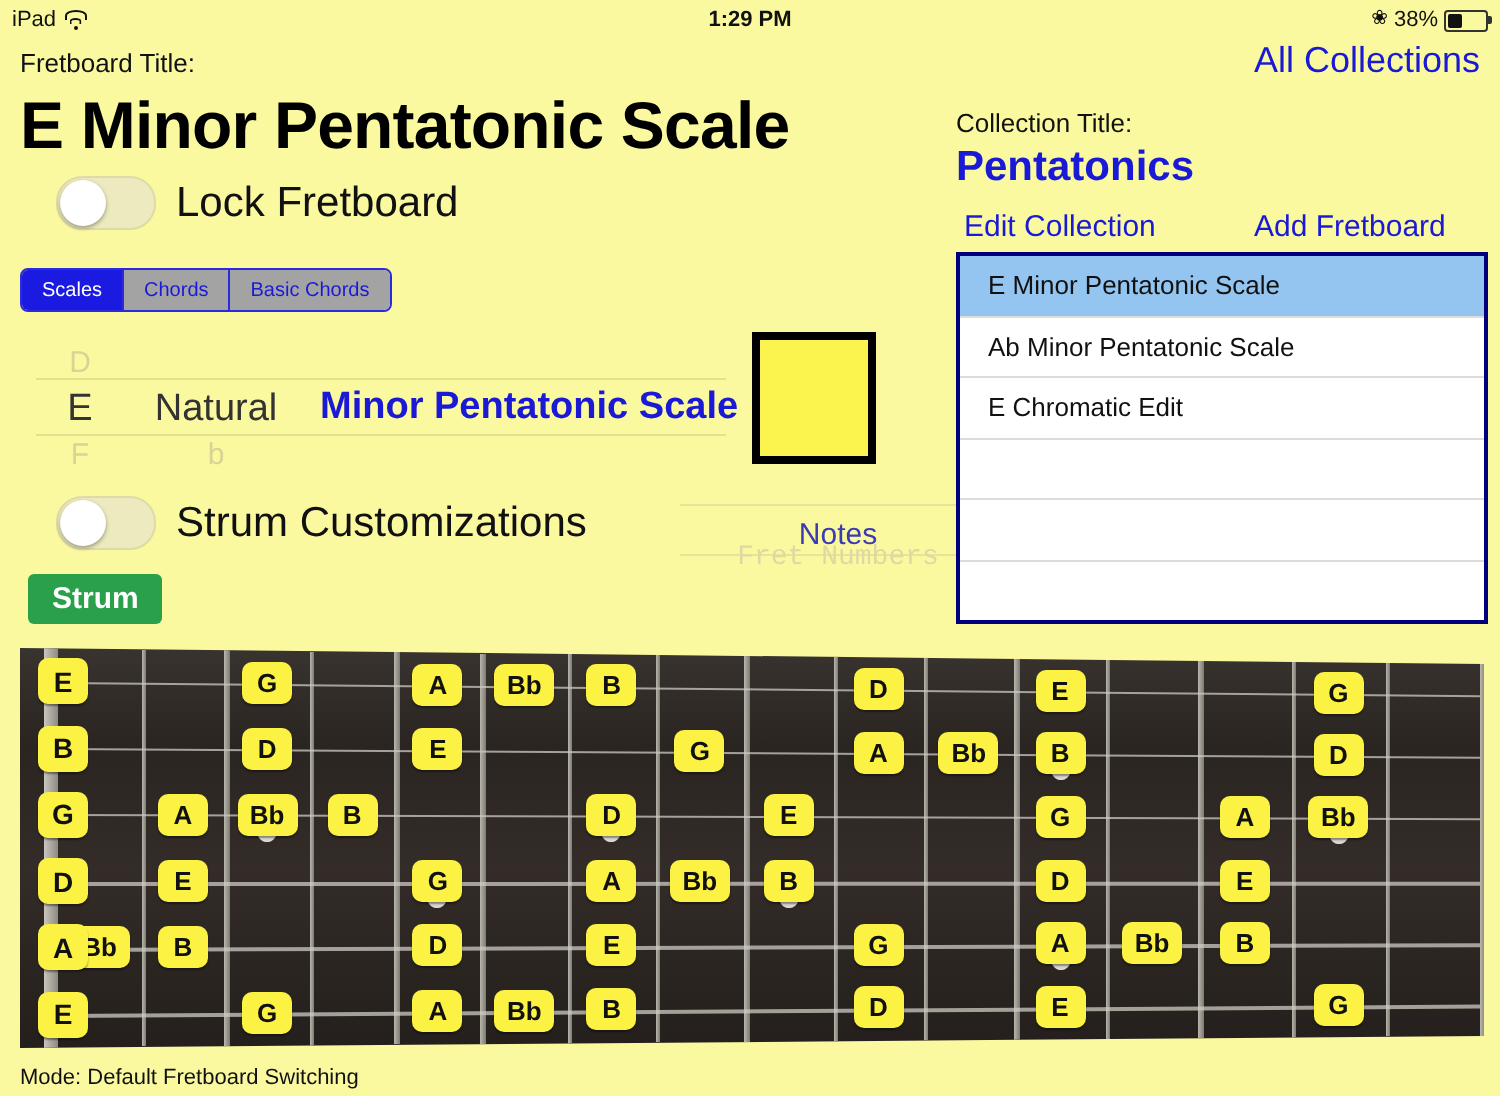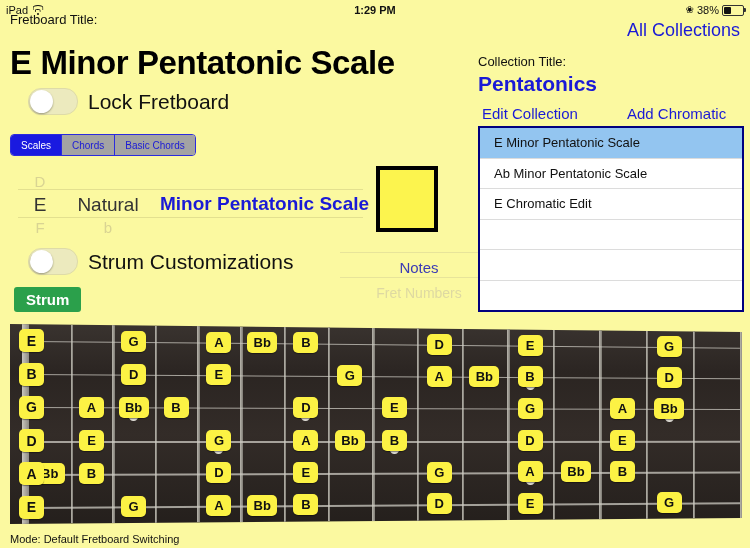--- a/index.html
+++ b/index.html
@@ -21,21 +21,21 @@
   .wifi-ico i{position:absolute;border:1.4px solid #111;border-bottom:none;border-radius:50% 50% 0 0;left:50%;transform:translateX(-50%);}
   .wifi-ico i:nth-child(1){width:9px;height:4.5px;bottom:4.5px;}
   .wifi-ico i:nth-child(2){width:4.5px;height:2.5px;bottom:2.5px;}
   .wifi-ico i:nth-child(3){width:2px;height:2px;bottom:0;background:#111;border-radius:50%;border:none;}
   .bt-ico{font-size:10px;line-height:1;}
   .batt{display:inline-block;width:20px;height:9px;border:1px solid #333;border-radius:2px;position:relative;}
   .batt::after{content:"";position:absolute;right:-3px;top:2.5px;width:2px;height:4px;background:#333;border-radius:0 1px 1px 0;}
   .batt i{position:absolute;left:1px;top:1px;bottom:1px;width:7px;background:#111;border-radius:1px;}
 
   .lbl-small{font-size:13px;color:#111;}
-  #fretboard-title-label{position:absolute;left:10px;top:12px;}
+  #fretboard-title-label{position:absolute;left:10px;top:24px;}
   #fretboard-title{position:absolute;left:10px;top:44px;font-size:33px;font-weight:bold;color:#000;letter-spacing:-0.4px;white-space:nowrap;}
 
   .switch-row{position:absolute;display:flex;align-items:center;gap:10px;}
   .switch{
     width:48px;height:25px;border-radius:13px;background:#eceabe;
     border:1px solid #dedba8;position:relative;flex:none;
   }
   .switch .knob{
     position:absolute;left:1px;top:1px;width:23px;height:23px;border-radius:50%;
     background:#fff;box-shadow:0 1px 2px rgba(0,0,0,.35);
@@ -60,21 +60,21 @@
   .pk-above{font-size:15px;color:#d9d493;}
   .pk-sel{font-size:19px;color:#333;}
   .pk-below{font-size:15px;color:#d9d493;}
   .pk-scale{font-size:19px;font-weight:bold;color:#1a1ad6;white-space:nowrap;}
 
   .swatch{position:absolute;left:376px;top:166px;width:54px;height:58px;background:#fcf44e;border:4px solid #000;}
 
   .notes-picker{position:absolute;left:340px;top:252px;width:158px;height:48px;text-align:center;}
   .np-line{position:absolute;left:0;right:0;height:1px;background:#e7e49a;}
   .np-sel{font-size:15px;color:#3b3bb5;position:absolute;left:0;right:0;top:7px;}
-  .np-next{font-size:14px;color:#ded9a2;position:absolute;left:0;right:0;top:33px;}
+  .np-next{font-size:14px;color:#ded9a2;position:absolute;left:0;right:0;top:19px;font-family:Liberation Mono, monospace;}
 
   .strum{
     position:absolute;left:14px;top:287px;background:#2ba04b;color:#fff;
     font-size:15px;font-weight:bold;padding:4px 12px;border-radius:3px;
   }
 
   
   #all-collections{position:absolute;right:10px;top:20px;font-size:18px;color:#1a1ad6;font-weight:500;}
   #collection-title-label{position:absolute;left:478px;top:54px;}
   #collection-title{position:absolute;left:478px;top:72px;font-size:21px;font-weight:bold;color:#1a1ad6;}
@@ -193,21 +193,21 @@
   <div class="np-sel">Notes</div>
   <div class="np-next">Fret Numbers</div>
 </div>
 
 <div class="strum">Strum</div>
 
 <div id="all-collections">All Collections</div>
 <div class="lbl-small" id="collection-title-label">Collection Title:</div>
 <div id="collection-title">Pentatonics</div>
 <div id="edit-collection">Edit Collection</div>
-<div id="add-fretboard">Add Chromatic</div>
+<div id="add-fretboard">Add Fretboard</div>
 
 <div class="list" id="collection-list">
     <div class="row sel">
       <span>E  Minor Pentatonic Scale</span>
     </div>
     <div class="row">
       <span>Ab  Minor Pentatonic Scale</span>
     </div>
     <div class="row">
       <span>E  Chromatic Edit</span>

